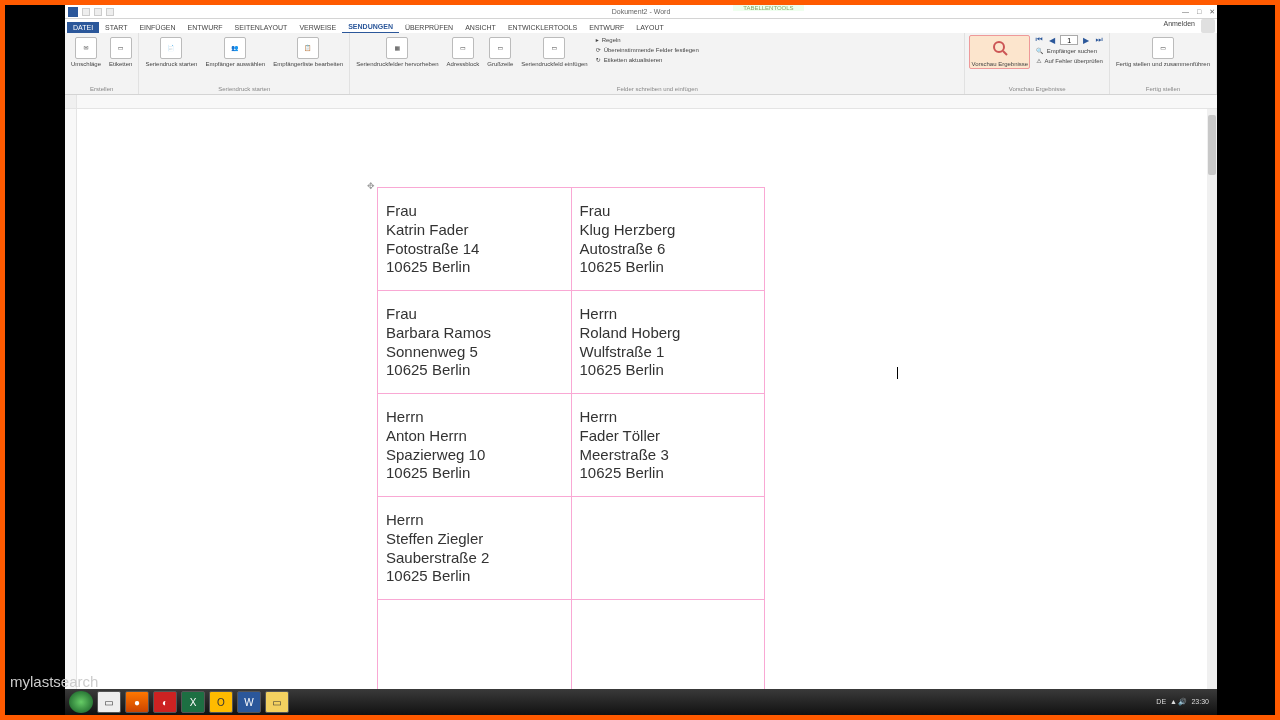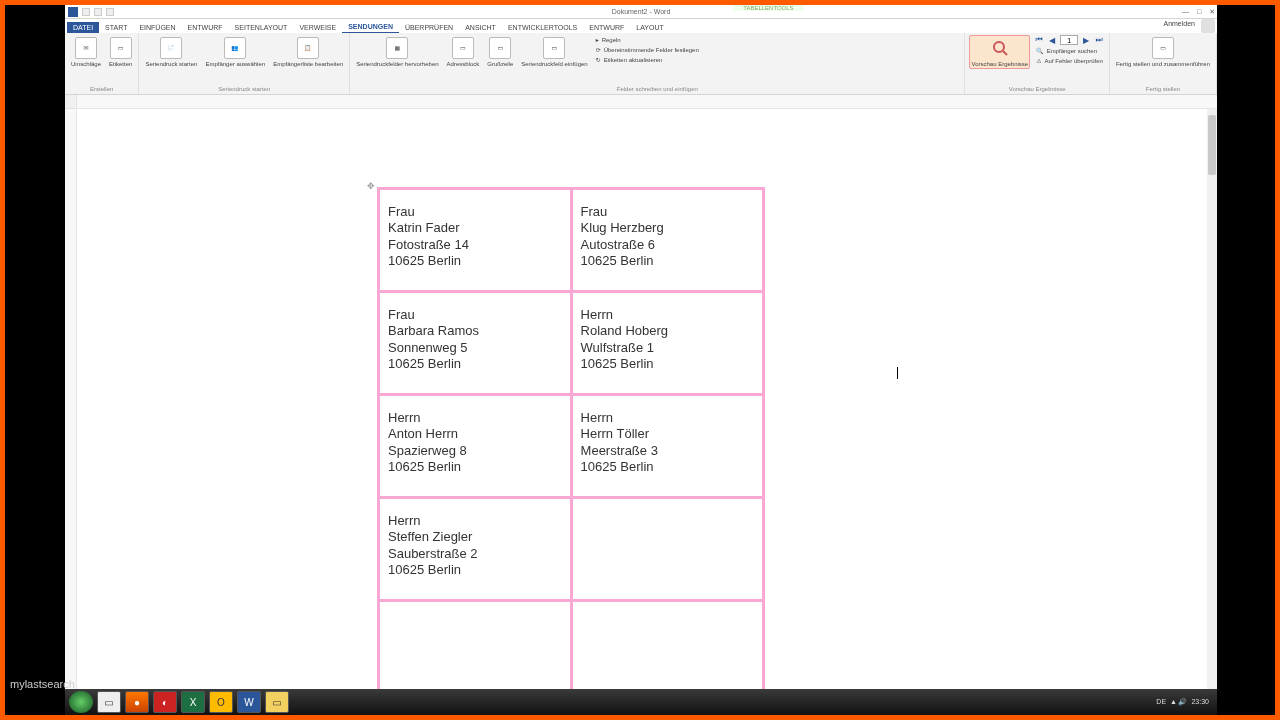--- a/index.html
+++ b/index.html
@@ -42,21 +42,21 @@
 .ruler { height:14px; background:#f8f8f8; border-bottom:1px solid #e4e4e4; position:relative; font-size:5px; color:#888; display:flex;}
 .ruler .corner { width:12px; border-right:1px solid #e4e4e4; background:#f0f0f0;}
 .ruler .hruler { flex:1; position:relative; }
 
 .docarea { flex:1; display:flex; overflow:hidden; background:#fff;}
 .vruler { width:12px; background:#f8f8f8; border-right:1px solid #e4e4e4; position:relative;}
 .page { flex:1; position:relative; background:#fff; }
 .sheet { position:absolute; left:300px; top:0; width:544px; bottom:0; background:#fff; }
 .anchor { position:absolute; left:-10px; top:72px; font-size:9px; color:#999; cursor:move;}
 .labels { position:absolute; left:0; top:78px; width:388px; border:1px solid #bfbfbf; border-collapse:collapse; }
-.labels td { border:3px solid #f9a8d4; width:194px; height:103px; vertical-align:top; padding:14px 8px 4px 8px; font-size:13px; color:#333; line-height:1.25; font-family:Arial,sans-serif;}
+.labels td { border:1px solid #f9a8d4; width:194px; height:103px; vertical-align:top; padding:14px 8px 4px 8px; font-size:15px; color:#333; line-height:1.25; font-family:Arial,sans-serif;}
 .cursor { position:absolute; left:520px; top:258px; width:1px; height:12px; background:#000; }
 .scroll-v { position:absolute; right:0; top:0; bottom:0; width:10px; background:#f0f0f0;}
 .scroll-v .thumb { position:absolute; left:1px; right:1px; top:6px; height:60px; background:#c8c8c8; border-radius:2px;}
 
 .status { height:14px; background:#2b579a; color:#fff; font-size:7px; display:flex; align-items:center; padding:0 6px; justify-content:space-between;}
 .status .sl { color:#cde; }
 .status .sright { display:flex; align-items:center; gap:10px; }
 .status .vbtn { width:10px; height:8px; background:rgba(255,255,255,0.2); }
 .zslider { width:70px; height:2px; background:rgba(255,255,255,0.4); position:relative;}
 .zslider .zh { position:absolute; left:42px; top:-3px; width:3px; height:8px; background:#fff;}
@@ -65,21 +65,21 @@
 .taskbar .start { width:24px; height:22px; border-radius:50%; background:radial-gradient(#6c6,#152); }
 .tbtn { width:24px; height:22px; background:#444; border:1px solid #555; border-radius:2px; display:flex; align-items:center; justify-content:center; font-size:10px;}
 .tbtn.ff { background:linear-gradient(#f70,#c40); color:#fff;}
 .tbtn.av { background:#c22; color:#fff;}
 .tbtn.xl { background:#1d6f42; color:#fff;}
 .tbtn.ol { background:#fb0; color:#333;}
 .tbtn.wd { background:#2b579a; color:#fff;}
 .tbtn.ex { background:#f3d160; color:#333;}
 .tbtn.pl { background:#eee; color:#333;}
 .tray { margin-left:auto; color:#ddd; font-size:7px; text-align:right; line-height:1.05; padding-right:4px;}
-.watermark { position:absolute; left:10px; bottom:30px; color:#ccc; font-size:11px; z-index:5;}
+.watermark { position:absolute; left:10px; bottom:30px; color:#ccc; font-size:15px; z-index:5;}
 </style>
 </head>
 <body>
 
 <div class="frame"></div>
 <div class="blackbar-l"></div>
 <div class="blackbar-r"></div>
 <div class="watermark">mylastsearch</div>
 
 <div class="app">
@@ -262,26 +262,26 @@
               <div>Herrn</div>
               <div>Roland Hoberg</div>
               <div>Wulfstraße 1</div>
               <div>10625 Berlin</div>
             </td>
           </tr>
           <tr>
             <td>
               <div>Herrn</div>
               <div>Anton Herrn</div>
-              <div>Spazierweg 8</div>
+              <div>Spazierweg 10</div>
               <div>10625 Berlin</div>
             </td>
             <td>
               <div>Herrn</div>
-              <div>Herrn Töller</div>
+              <div>Fader Töller</div>
               <div>Meerstraße 3</div>
               <div>10625 Berlin</div>
             </td>
           </tr>
           <tr>
             <td>
               <div>Herrn</div>
               <div>Steffen Ziegler</div>
               <div>Sauberstraße 2</div>
               <div>10625 Berlin</div>

